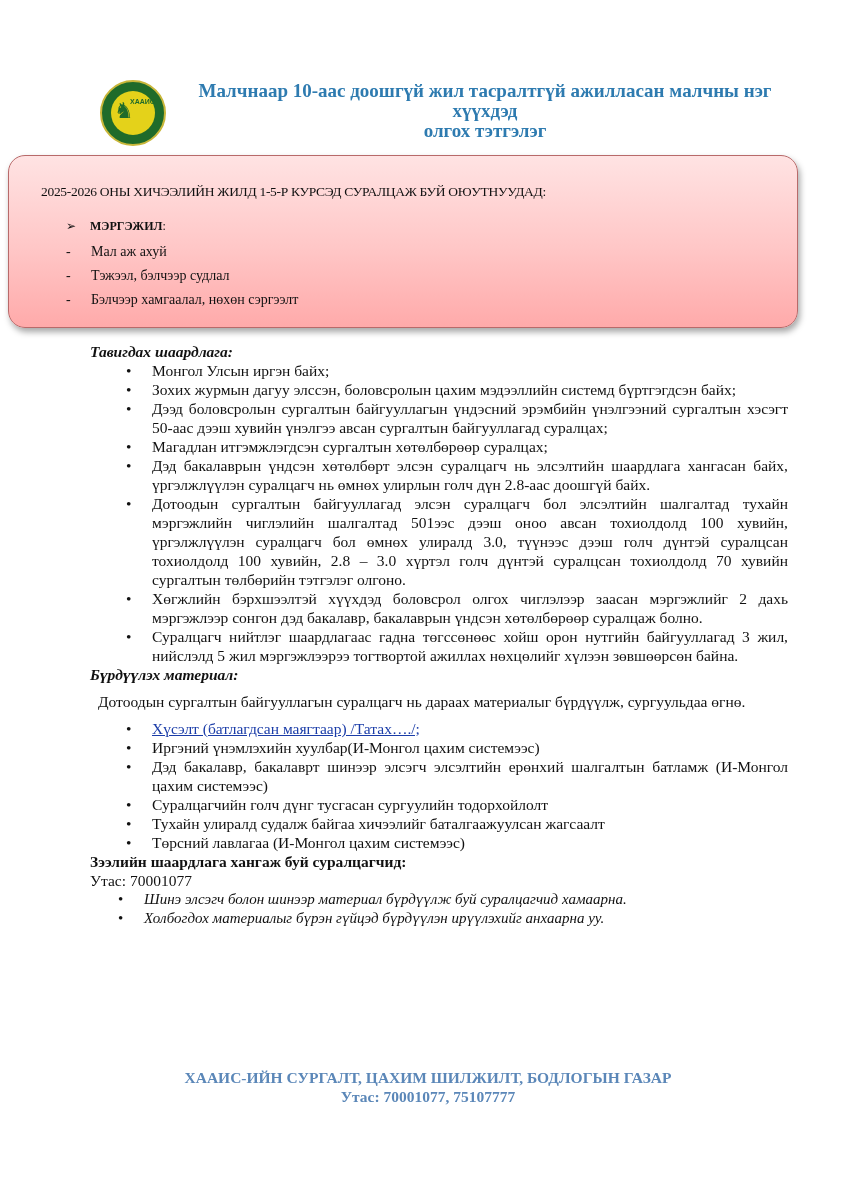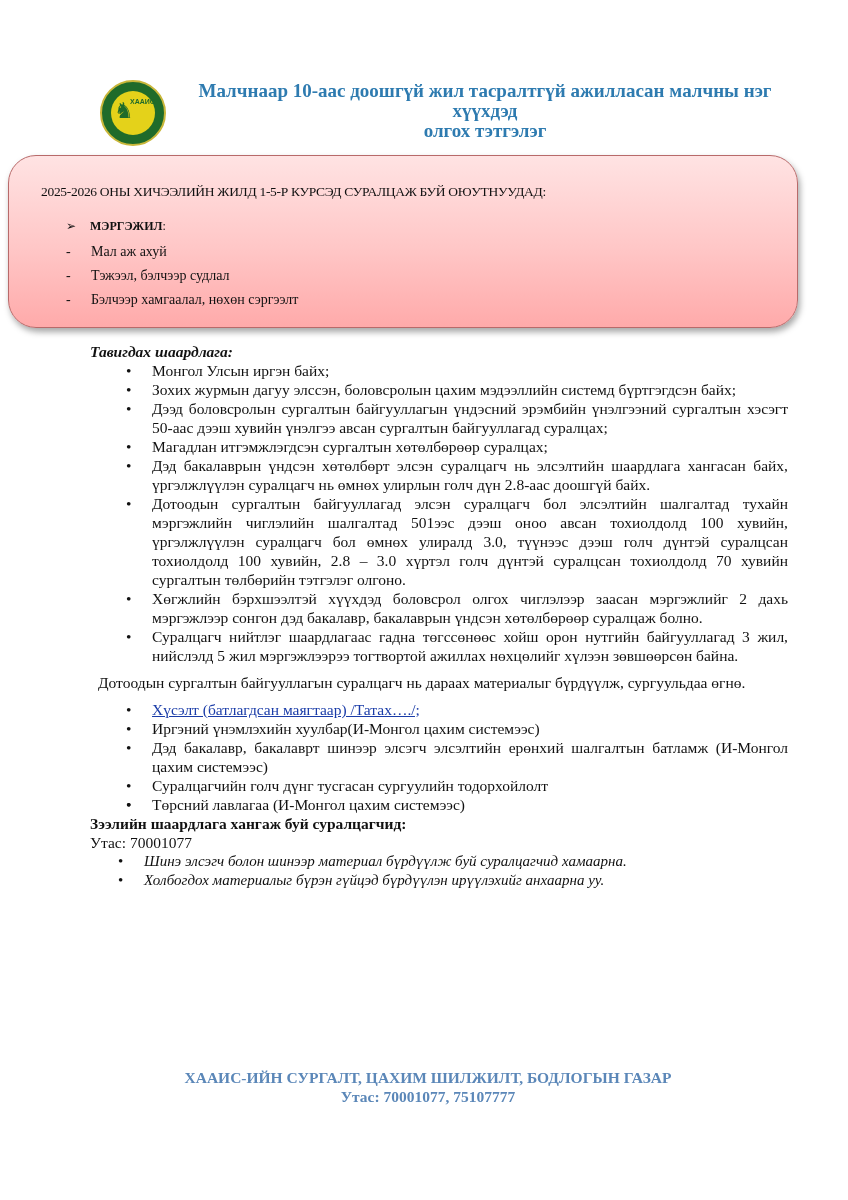--- a/index.html
+++ b/index.html
@@ -10,21 +10,21 @@
             box-sizing: border-box; }
     .logo .inner { position: absolute; left: 9px; top: 9px; width: 44px; height: 44px;
                    border-radius: 50%; background: #e4d21a; }
     .logo .horse { position: absolute; left: 12px; top: 18px; font-size: 22px; color: #1f6b2a;
                    line-height: 1; }
     .logo .abbr { position: absolute; left: 28px; top: 16px; font-size: 7px; color: #1f6b2a;
                   font-family: "Liberation Sans", sans-serif; font-weight: bold; }
     .title { position: absolute; left: 180px; top: 81px; width: 610px; text-align: center;
              color: #2e7bb0; font-weight: bold; font-size: 19px; line-height: 20px; }
     .callout { position: absolute; left: 8px; top: 155px; width: 790px; height: 173px;
-               box-sizing: border-box; border-radius: 28px; border: 1.5px solid #b86a6a;
+               box-sizing: border-box; border-radius: 17px; border: 1.5px solid #b86a6a;
                background: linear-gradient(to bottom, #ffe3e3 0%, #ffc6c6 55%, #ffaaaa 100%);
                box-shadow: 2px 4px 6px rgba(0,0,0,0.35); }
     .callout .heading { position: absolute; left: 32px; top: 28px; font-size: 13.5px;
                         letter-spacing: -0.3px; }
     .callout .spec-title { position: absolute; left: 57px; top: 63px; font-size: 12px; }
     .callout .spec-title .arrow { display: inline-block; width: 24px; }
     .callout .spec-title b { font-weight: bold; }
     .callout .spec-item { position: absolute; left: 57px; font-size: 14px; }
     .callout .spec-item .dash { display: inline-block; width: 25px; }
     .section { position: absolute; left: 90px; width: 698px; font-size: 15.5px; line-height: 19px; }
@@ -76,27 +76,28 @@
     <li><span class="bullet">•</span><span>Монгол Улсын иргэн байх;</span></li>
     <li><span class="bullet">•</span><span>Зохих журмын дагуу элссэн, боловсролын цахим мэдээллийн системд бүртгэгдсэн байх;</span></li>
     <li><span class="bullet">•</span><span>Дээд боловсролын сургалтын байгууллагын үндэсний эрэмбийн үнэлгээний сургалтын хэсэгт 50-аас дээш хувийн үнэлгээ авсан сургалтын байгууллагад суралцах;</span></li>
     <li><span class="bullet">•</span><span>Магадлан итгэмжлэгдсэн сургалтын хөтөлбөрөөр суралцах;</span></li>
     <li><span class="bullet">•</span><span>Дэд бакалаврын үндсэн хөтөлбөрт элсэн суралцагч нь элсэлтийн шаардлага хангасан байх, үргэлжлүүлэн суралцагч нь өмнөх улирлын голч дүн 2.8-аас доошгүй байх.</span></li>
     <li><span class="bullet">•</span><span>Дотоодын сургалтын байгууллагад элсэн суралцагч бол элсэлтийн шалгалтад тухайн мэргэжлийн чиглэлийн шалгалтад 501ээс дээш оноо авсан тохиолдолд 100 хувийн, үргэлжлүүлэн суралцагч бол өмнөх улиралд 3.0, түүнээс дээш голч дүнтэй суралцсан тохиолдолд 100 хувийн, 2.8 – 3.0 хүртэл голч дүнтэй суралцсан тохиолдолд 70 хувийн сургалтын төлбөрийн тэтгэлэг олгоно.</span></li>
     <li><span class="bullet">•</span><span>Хөгжлийн бэрхшээлтэй хүүхдэд боловсрол олгох чиглэлээр заасан мэргэжлийг 2 дахь мэргэжлээр сонгон дэд бакалавр, бакалаврын үндсэн хөтөлбөрөөр суралцаж болно.</span></li>
     <li><span class="bullet">•</span><span>Суралцагч нийтлэг шаардлагаас гадна төгссөнөөс хойш орон нутгийн байгууллагад 3 жил, нийслэлд 5 жил мэргэжлээрээ тогтвортой ажиллах нөхцөлийг хүлээн зөвшөөрсөн байна.</span></li>
   </ul>
 
+  <div class="section-head">Бүрдүүлэх материал:</div>
   <p class="plain">Дотоодын сургалтын байгууллагын суралцагч нь дараах материалыг бүрдүүлж, сургуульдаа өгнө.</p>
   <ul class="reqs">
     <li><span class="bullet">•</span><a class="link">Хүсэлт (батлагдсан маягтаар) /Татах…./;</a></li>
     <li><span class="bullet">•</span><span>Иргэний үнэмлэхийн хуулбар(И-Монгол цахим системээс)</span></li>
     <li><span class="bullet">•</span><span>Дэд бакалавр, бакалаврт шинээр элсэгч элсэлтийн ерөнхий шалгалтын батламж (И-Монгол цахим системээс)</span></li>
     <li><span class="bullet">•</span><span>Суралцагчийн голч дүнг тусгасан сургуулийн тодорхойлолт</span></li>
-    <li><span class="bullet">•</span></li>
+    <li><span class="bullet">•</span><span>Тухайн улиралд судалж байгаа хичээлийг баталгаажуулсан  жагсаалт</span></li>
     <li><span class="bullet">•</span><span>Төрсний лавлагаа (И-Монгол цахим системээс)</span></li>
   </ul>
 
   <div class="bold-head">Зээлийн шаардлага хангаж буй суралцагчид:</div>
   <div>Утас: 70001077</div>
   <ul class="notes">
     <li><span class="bullet">•</span><span>Шинэ элсэгч болон шинээр материал бүрдүүлж буй суралцагчид хамаарна.</span></li>
     <li><span class="bullet">•</span><span>Холбогдох материалыг бүрэн гүйцэд бүрдүүлэн ирүүлэхийг анхаарна уу.</span></li>
   </ul>
 </div>

